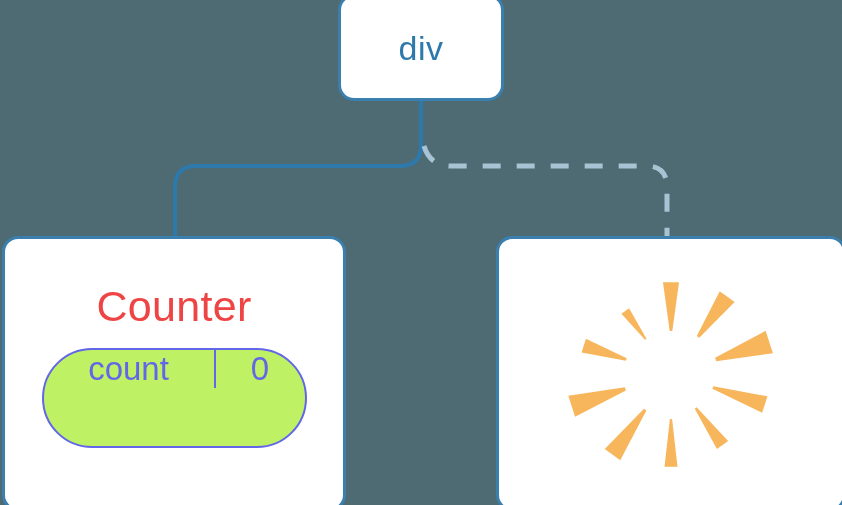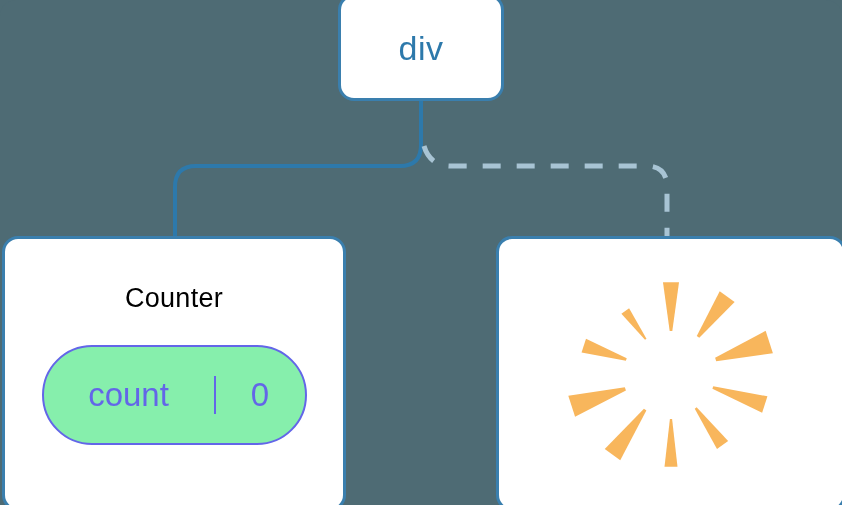--- a/index.html
+++ b/index.html
@@ -59,36 +59,36 @@
   
   #node-counter {
     left: 2px;
     top: 236px;
     width: 344px;
     height: 275px;
     border-radius: 16px;
     padding-top: 46px;
   }
   #node-counter .node-title {
-    font-size: 27px;
-    color: #000000;
+    font-size: 43px;
+    color: #ef4444;
     line-height: 1;
     letter-spacing: 0.3px;
   }
   
   .state-pill {
-    margin-top: 33px;
+    margin-top: 20px;
     width: 265px;
     height: 100px;
     border: 2px solid #6366e8;
     border-radius: 50px;
     display: flex;
-    align-items: center;
+    align-items: flex-start;
     box-sizing: border-box;
-    background: #86efac;
+    background: #bef264;
   }
   .state-pill .pill-key {
     flex: 0 0 172px;
     display: flex;
     align-items: center;
     justify-content: center;
     font-size: 33px;
     color: #6366e8;
     border-right: 2px solid #6366e8;
     box-sizing: border-box;

